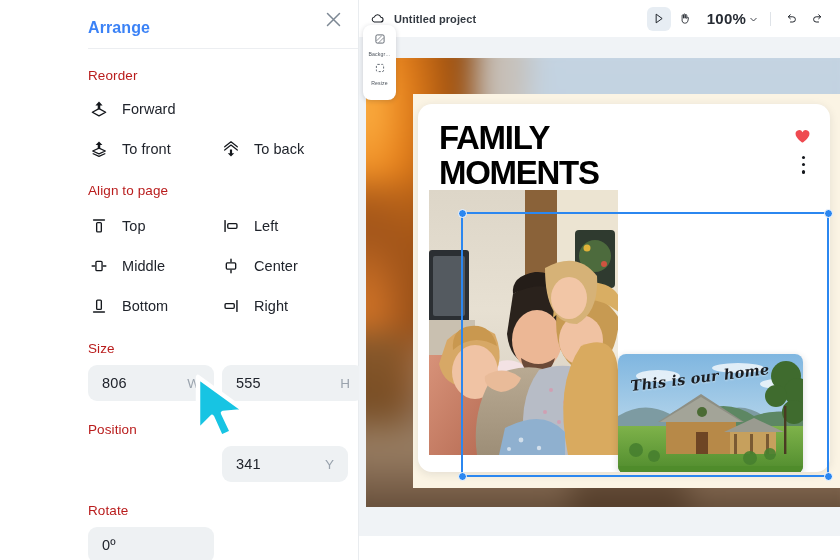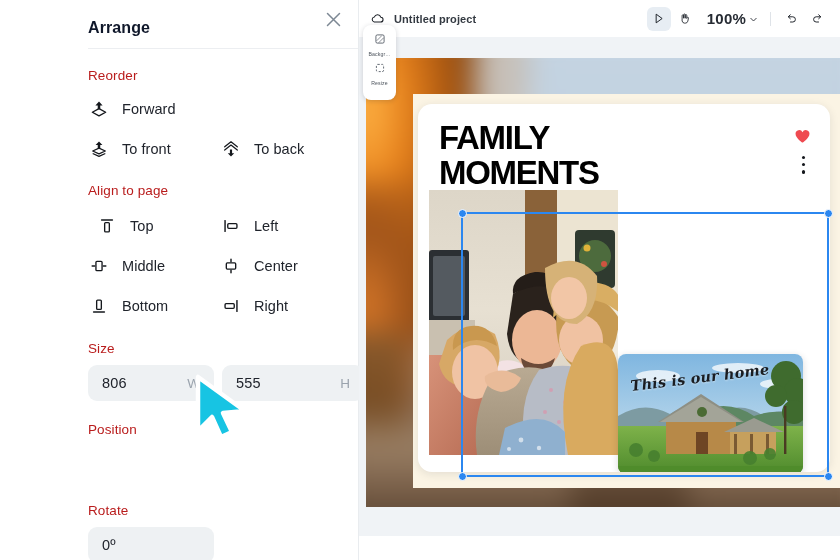--- a/index.html
+++ b/index.html
@@ -17,21 +17,21 @@
     position: absolute; left: 0; top: 0;
     width: 359px; height: 560px;
     background: #ffffff;
     border-right: 1px solid #e9ecef;
     padding: 0;
   }
   .panel-header {
     position: absolute; left: 88px; top: 10px; right: 14px; height: 36px;
   }
   .panel-title {
-    font-size: 16px; font-weight: 700; color: #0f172a;
+    font-size: 16px; font-weight: 700; color: #3b82f6;
     letter-spacing: .1px; line-height: 36px;
   }
   .panel-close {
     position: absolute; right: 12px; top: 6px;
     width: 26px; height: 26px; cursor: pointer;
     display: flex; align-items: center; justify-content: center;
   }
   .panel-divider {
     position: absolute; left: 88px; right: 0px; top: 48px;
     height: 1px; background: #eceef1;
@@ -269,21 +269,21 @@
           <path d="M3 7.6 L10 2 L17 7.6" fill="none" stroke="#15181d" stroke-width="1.4" stroke-linejoin="round" stroke-linecap="round"></path>
           <path d="M3 11.2 L10 5.6 L17 11.2" fill="none" stroke="#15181d" stroke-width="1.4" stroke-linejoin="round" stroke-linecap="round"></path>
           <path d="M8.8 10.6 H11.2 V14.6 H13.6 L10 18.4 L6.4 14.6 H8.8 Z" fill="#15181d"></path>
         </svg>
       </span>
       <span class="opt-text">To back</span>
     </div>
 
     <div class="sect-label" style="top:183px">Align to page</div>
 
-    <div class="opt-row" style="left:96px; top:215px">
+    <div class="opt-row" style="left:88px; top:215px">
       <span class="opt-icon">
         <svg width="18" height="18" viewBox="0 0 20 20">
           <path d="M4 3.4 H16" stroke="#15181d" stroke-width="1.6" stroke-linecap="round"></path>
           <rect x="7.4" y="6.2" width="5.2" height="10.4" rx="1.1" fill="none" stroke="#15181d" stroke-width="1.5"></rect>
         </svg>
       </span>
       <span class="opt-text">Top</span>
     </div>
 
     <div class="opt-row" style="left:220px; top:215px">
@@ -342,20 +342,24 @@
       <span class="val">806</span>
       <span class="unit">W</span>
     </div>
     <div class="field" style="left:222px; top:365px; width:142px">
       <span class="val">555</span>
       <span class="unit">H</span>
     </div>
 
     <div class="sect-label" style="top:422px">Position</div>
 
+    <div class="field" style="left:222px; top:446px; width:126px">
+      <span class="val">341</span>
+      <span class="unit">Y</span>
+    </div>
 
     <div class="sect-label" style="top:503px">Rotate</div>
     <div class="field" style="left:88px; top:527px; width:126px">
       <span class="val">0º</span>
     </div>
 
   </div>
 
   <div id="editor">
 

